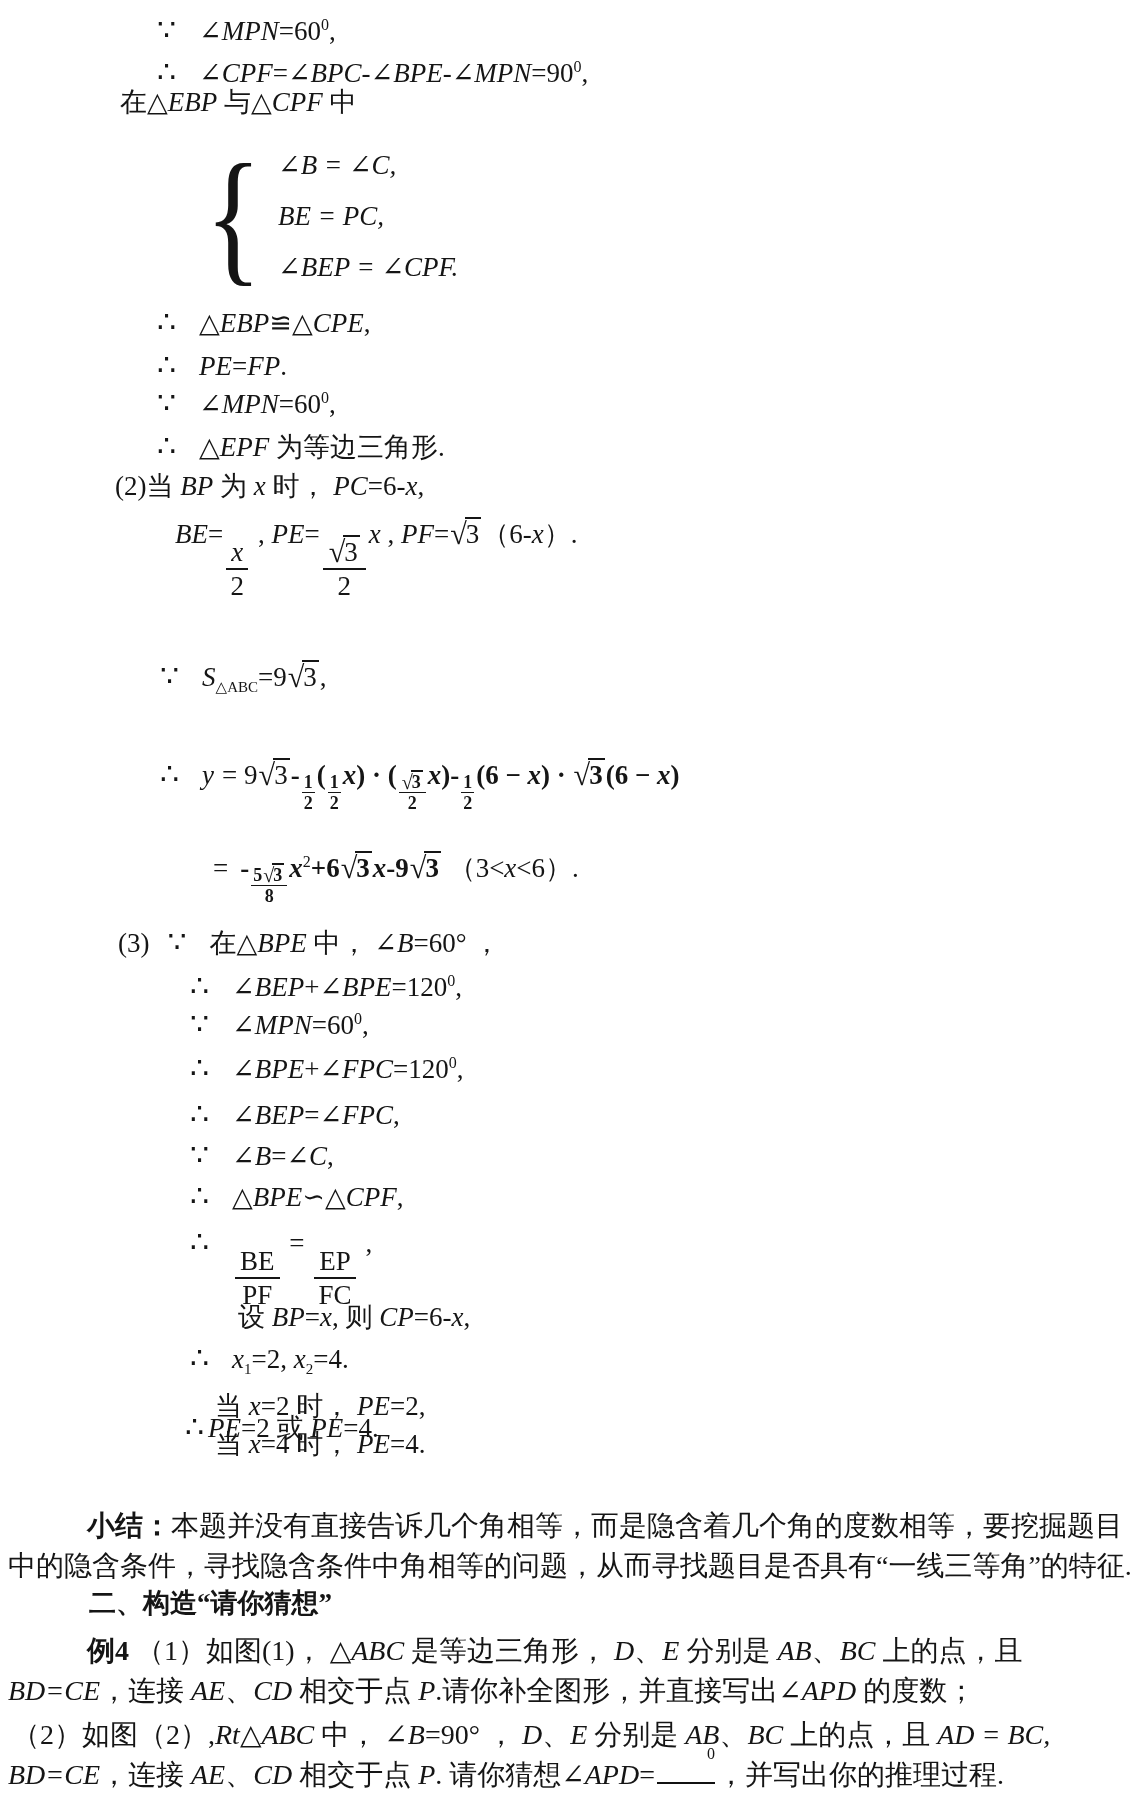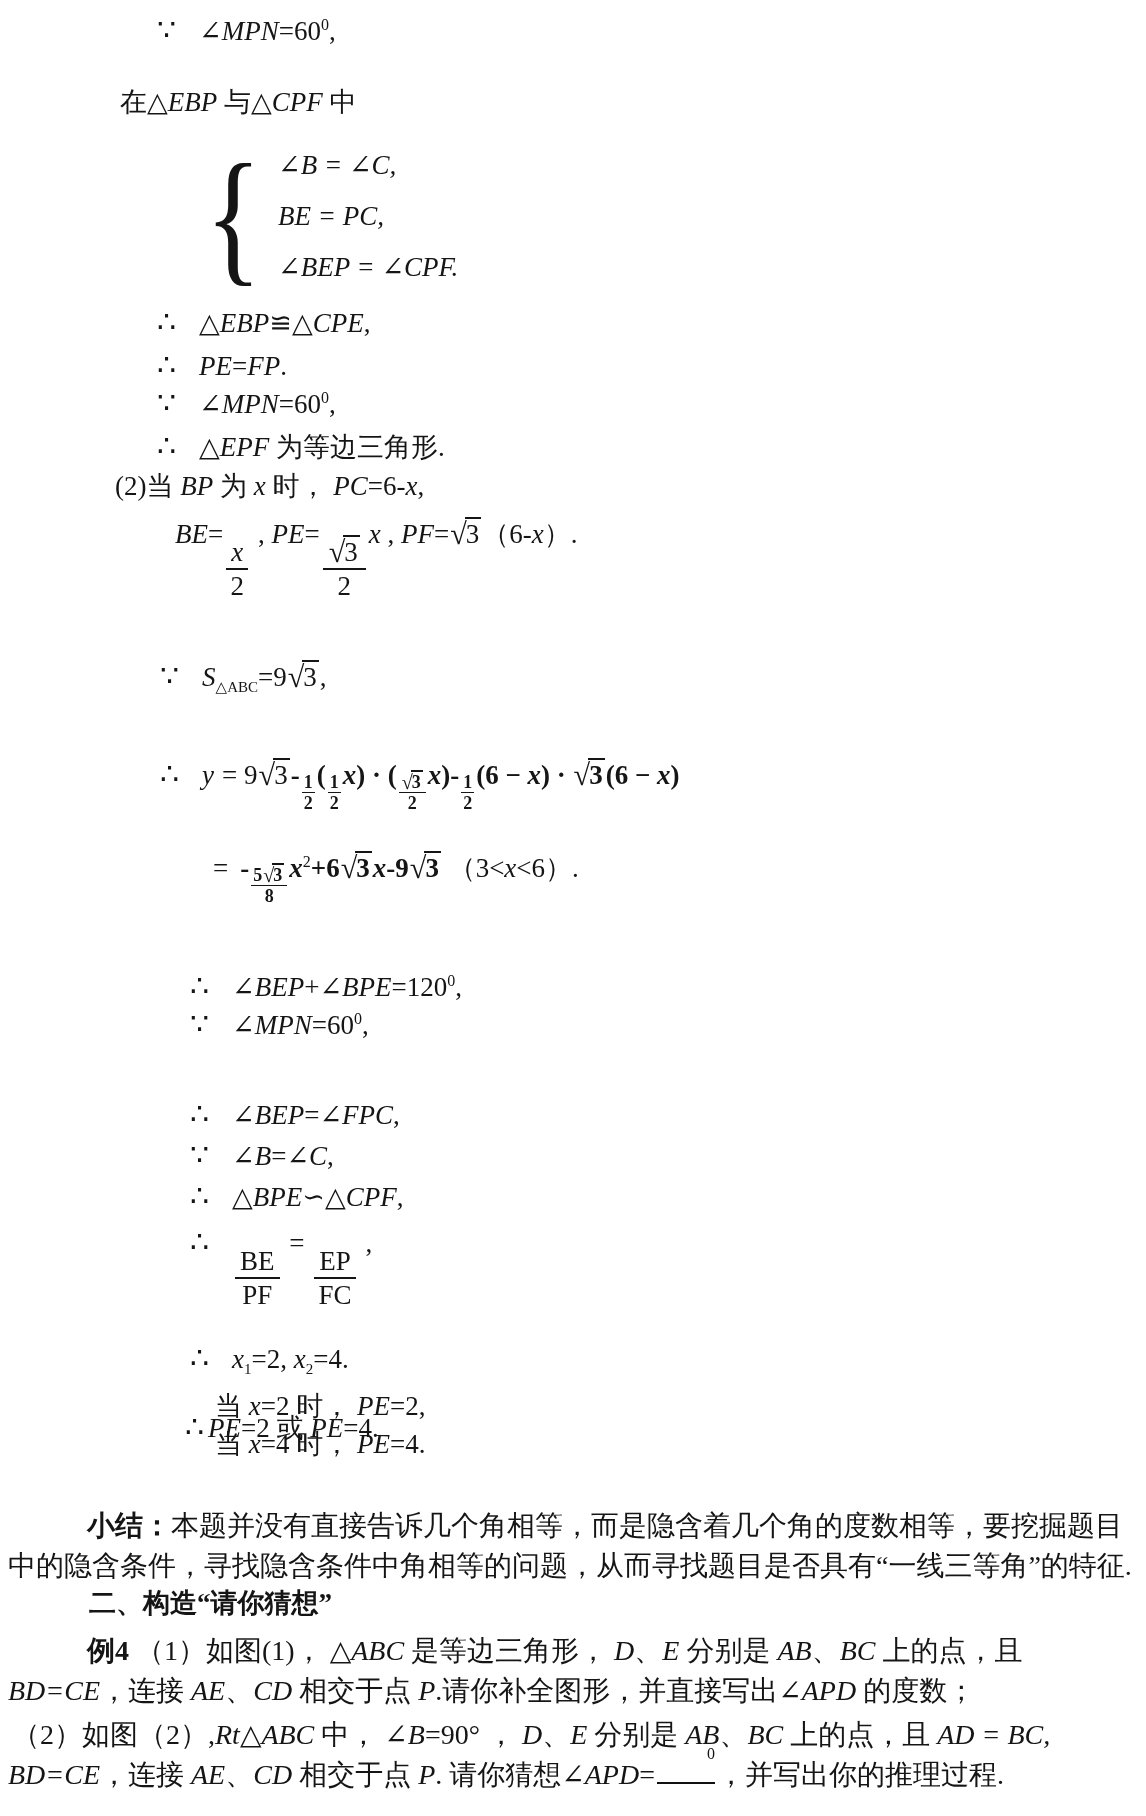--- a/index.html
+++ b/index.html
@@ -35,20 +35,21 @@
   .row{display:block;line-height:36px;}
   .blank{display:inline-block;position:relative;border-bottom:2.5px solid #111;
          height:22px;vertical-align:baseline;margin:0 2px;}
   .blank .sup{position:absolute;right:0;top:-6px;}
 </style>
 </head>
 <body>
 
 <div class="page" id="page">
     <div class="line" style="top: 12px; left: 157px;"><span class="seg sym">∵</span><span class="seg m">∠MPN</span><span class="seg up">=60</span><span class="sup">0</span><span class="seg up">,</span></div>
+    <div class="line" style="top: 54px; left: 157px;"><span class="seg sym">∴</span><span class="seg m">∠CPF</span><span class="seg up">=</span><span class="seg m">∠BPC</span><span class="seg up">-</span><span class="seg m">∠BPE</span><span class="seg up">-</span><span class="seg m">∠MPN</span><span class="seg up">=90</span><span class="sup">0</span><span class="seg up">,</span></div>
     <div class="line" style="top: 84px; left: 120px;"><span class="seg cjk">在</span><span class="seg m">△EBP</span><span class="seg cjk"> 与</span><span class="seg m">△CPF</span><span class="seg cjk"> 中</span></div>
     <div class="line system" style="top: 142px; left: 205px;">
       <span class="brace">{</span>
       <span class="rows">
         <span class="row"><span class="seg m">∠B = ∠C,</span></span>
         <span class="row"><span class="seg m">BE = PC,</span></span>
         <span class="row"><span class="seg m">∠BEP = ∠CPF.</span></span>
       </span>
     </div>
     <div class="line" style="top: 304px; left: 157px;"><span class="seg sym">∴</span><span class="seg m">△EBP</span><span class="seg up">≌</span><span class="seg m">△CPE</span><span class="seg up">,</span></div>
@@ -101,32 +102,35 @@
             <span class="rad"><span class="seg ub">3</span></span>
           </span></span>
         <span class="den"><span class="seg ub">8</span></span>
       </span><span class="seg mb">x</span><span class="sup ub">2</span><span class="seg ub">+6</span><span class="sqrt ub">
         <span class="rsign">√</span>
         <span class="rad"><span class="seg ub">3</span></span>
       </span><span class="seg mb">x</span><span class="seg ub">-9</span><span class="sqrt ub">
         <span class="rsign">√</span>
         <span class="rad"><span class="seg ub">3</span></span>
       </span><span class="seg cjk"> （3&lt;</span><span class="seg m">x</span><span class="seg cjk">&lt;6）.</span></div>
+    <div class="line" style="top: 924px; left: 118px;"><span class="seg up" style="margin-right: 18px;">(3)</span><span class="seg sym">∵</span><span class="seg cjk">在</span><span class="seg m">△BPE</span><span class="seg cjk"> 中， </span><span class="seg m">∠B</span><span class="seg up">=60°</span><span class="seg cjk"> ，</span></div>
     <div class="line" style="top: 968px; left: 190px;"><span class="seg sym">∴</span><span class="seg m">∠BEP</span><span class="seg up">+</span><span class="seg m">∠BPE</span><span class="seg up">=120</span><span class="sup">0</span><span class="seg up">,</span></div>
     <div class="line" style="top: 1006px; left: 190px;"><span class="seg sym">∵</span><span class="seg m">∠MPN</span><span class="seg up">=60</span><span class="sup">0</span><span class="seg up">,</span></div>
+    <div class="line" style="top: 1050px; left: 190px;"><span class="seg sym">∴</span><span class="seg m">∠BPE</span><span class="seg up">+</span><span class="seg m">∠FPC</span><span class="seg up">=120</span><span class="sup">0</span><span class="seg up">,</span></div>
     <div class="line" style="top: 1096px; left: 190px;"><span class="seg sym">∴</span><span class="seg m">∠BEP</span><span class="seg up">=</span><span class="seg m">∠FPC</span><span class="seg up">,</span></div>
     <div class="line" style="top: 1137px; left: 190px;"><span class="seg sym">∵</span><span class="seg m">∠B</span><span class="seg up">=</span><span class="seg m">∠C</span><span class="seg up">,</span></div>
     <div class="line" style="top: 1178px; left: 190px;"><span class="seg sym">∴</span><span class="seg m">△BPE</span><span class="seg up">∽</span><span class="seg m">△CPF</span><span class="seg up">,</span></div>
     <div class="line" style="top: 1224px; left: 190px;"><span class="seg sym">∴</span><span class="frac bfrac">
         <span class="num"><span class="seg up">BE</span></span>
         <span class="den"><span class="seg up">PF</span></span>
       </span><span class="seg up"> = </span><span class="frac bfrac">
         <span class="num"><span class="seg up">EP</span></span>
         <span class="den"><span class="seg up">FC</span></span>
       </span><span class="seg up"> ,</span></div>
+    <div class="line" style="top: 1299px; left: 238px;"><span class="seg cjk">设 </span><span class="seg m">BP</span><span class="seg up">=</span><span class="seg m">x</span><span class="seg up">, </span><span class="seg cjk">则 </span><span class="seg m">CP</span><span class="seg up">=6-</span><span class="seg m">x</span><span class="seg up">,</span></div>
     <div class="line" style="top: 1340px; left: 190px;"><span class="seg sym">∴</span><span class="seg m">x</span><span class="sub">1</span><span class="seg up">=2, </span><span class="seg m">x</span><span class="sub">2</span><span class="seg up">=4.</span></div>
     <div class="line" style="top: 1388px; left: 215px;"><span class="seg cjk">当 </span><span class="seg m">x</span><span class="seg up">=2 </span><span class="seg cjk">时， </span><span class="seg m">PE</span><span class="seg up">=2,</span></div>
     <div class="line" style="top: 1426px; left: 215px;"><span class="seg cjk">当 </span><span class="seg m">x</span><span class="seg up">=4 </span><span class="seg cjk">时， </span><span class="seg m">PE</span><span class="seg up">=4.</span></div>
     <div class="line" style="top: 1409px; left: 185px;"><span class="seg sym" style="margin-right: 3px;">∴</span><span class="seg m">PE</span><span class="seg up">=2 </span><span class="seg cjk">或 </span><span class="seg m">PE</span><span class="seg up">=4.</span></div>
     <div class="line para" style="top: 1506px; left: 8px; width: 1130px; text-indent: 58px;"><span class="seg hb">小结：</span><span class="seg cjk">本题并没有直接告诉几个角相等，而是隐含着几个角的度数相等，要挖掘题目中的隐含条件，寻找隐含条件中角相等的问题，从而寻找题目是否具有“一线三等角”的特征.</span></div>
     <div class="line" style="top: 1585px; left: 68px;"><span class="seg hb">二、构造“请你猜想”</span></div>
     <div class="line para" style="top: 1631px; left: 8px; width: 1130px; text-indent: 58px;"><span class="seg hb">例4 </span><span class="seg cjk">（1）如图(1)， </span><span class="seg m">△ABC</span><span class="seg cjk"> 是等边三角形， </span><span class="seg m">D</span><span class="seg cjk">、</span><span class="seg m">E</span><span class="seg cjk"> 分别是 </span><span class="seg m">AB</span><span class="seg cjk">、</span><span class="seg m">BC</span><span class="seg cjk"> 上的点，且 </span><span class="seg m">BD=CE</span><span class="seg cjk">，连接 </span><span class="seg m">AE</span><span class="seg cjk">、</span><span class="seg m">CD</span><span class="seg cjk"> 相交于点 </span><span class="seg m">P</span><span class="seg cjk">.请你补全图形，并直接写出</span><span class="seg m">∠APD</span><span class="seg cjk"> 的度数；</span></div>
     <div class="line para" style="top: 1715px; left: 8px; width: 1134px; text-indent: 4px;"><span class="seg cjk">（2）如图（2）,</span><span class="seg m">Rt△ABC</span><span class="seg cjk"> 中， </span><span class="seg m">∠B</span><span class="seg up">=90°</span><span class="seg cjk"> ， </span><span class="seg m">D</span><span class="seg cjk">、</span><span class="seg m">E</span><span class="seg cjk"> 分别是 </span><span class="seg m">AB</span><span class="seg cjk">、</span><span class="seg m">BC</span><span class="seg cjk"> 上的点，且 </span><span class="seg m">AD = BC, BD=CE</span><span class="seg cjk">，连接 </span><span class="seg m">AE</span><span class="seg cjk">、</span><span class="seg m">CD</span><span class="seg cjk"> 相交于点 </span><span class="seg m">P</span><span class="seg cjk">. 请你猜想</span><span class="seg m">∠APD</span><span class="seg up">=</span><span class="blank" style="width: 58px;"><span class="sup">0</span></span><span class="seg cjk">，并写出你的推理过程.</span></div>
   </div>
 

